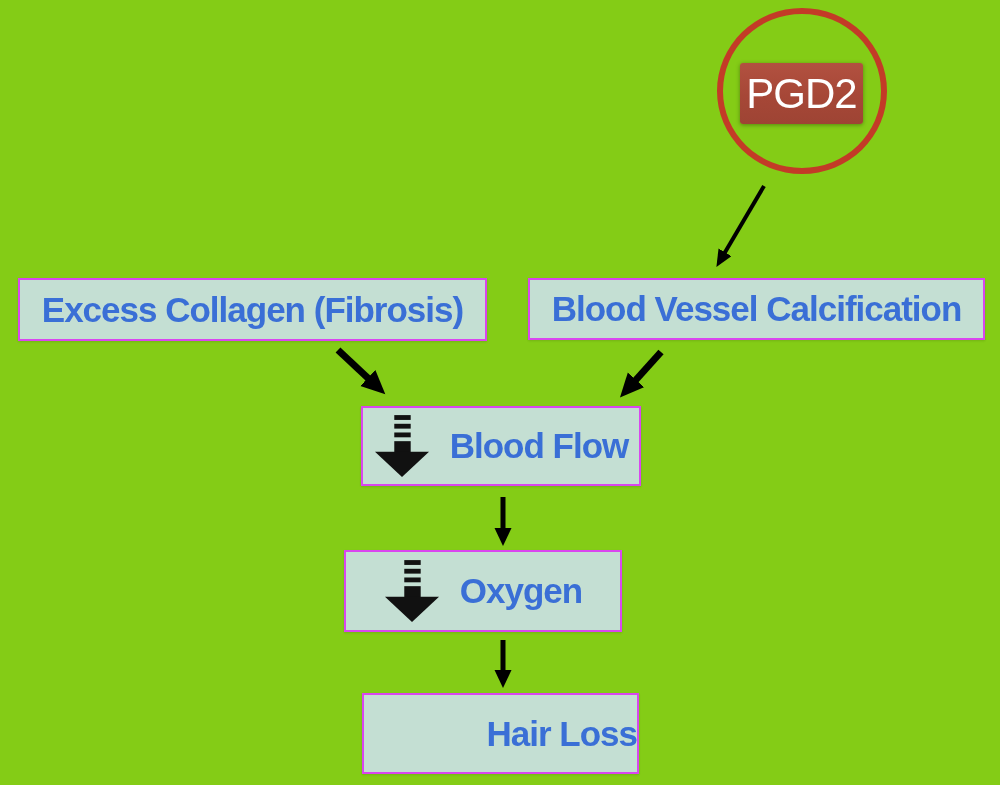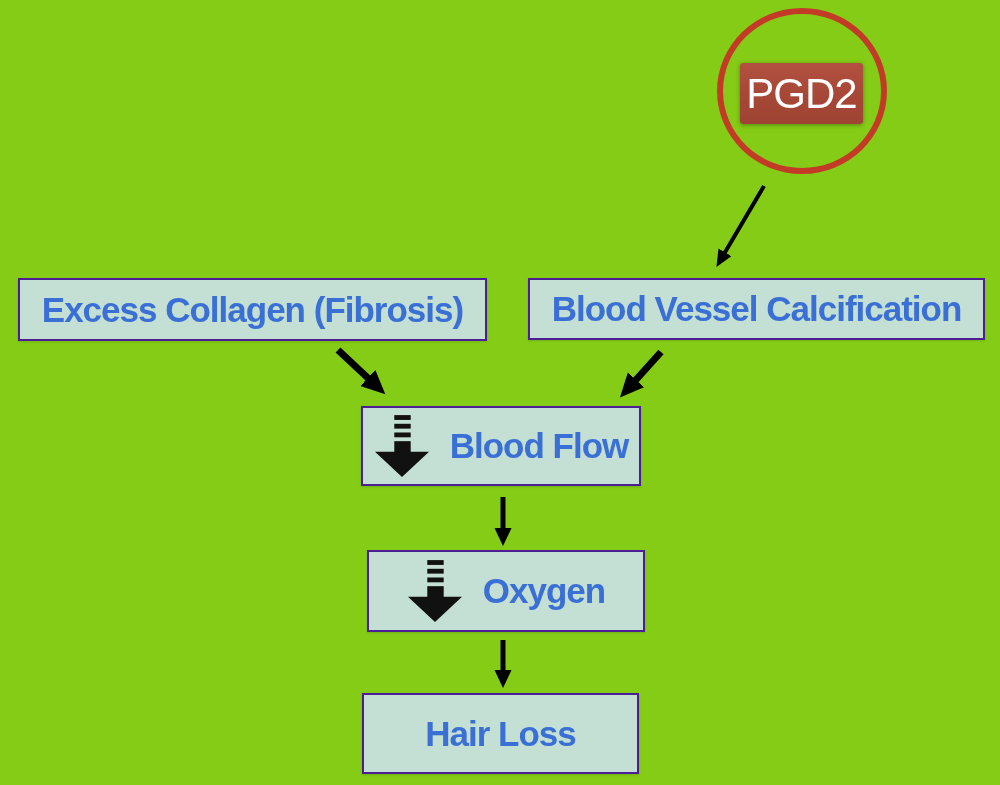--- a/index.html
+++ b/index.html
@@ -13,37 +13,37 @@
     width: 1000px;
     height: 785px;
     background: #84cc16;
     overflow: hidden;
   }
   
   .node {
     position: absolute;
     box-sizing: border-box;
     background: #c4dfd3;
-    border: 2px solid #4c1d95;
+    border: 2px solid #d946ef;
     display: flex;
     align-items: center;
     justify-content: center;
     gap: 20px;
     color: #3a6fd6;
     font-weight: 700;
     font-size: 35px;
     letter-spacing: -1px;
     white-space: nowrap;
     box-shadow: 0 1px 2px rgba(0,0,0,0.12);
   }
   .node-excess        { left: 18px;  top: 278px; width: 469px; height: 63px; }
   .node-bvc           { left: 528px; top: 278px; width: 457px; height: 62px; }
   .node-bloodflow     { left: 361px; top: 406px; width: 280px; height: 80px; }
-  .node-oxygen        { left: 367px; top: 550px; width: 278px; height: 82px; }
-  .node-hairloss      { left: 362px; top: 693px; width: 277px; height: 81px; }
+  .node-oxygen        { left: 344px; top: 550px; width: 278px; height: 82px; }
+  .node-hairloss      { left: 362px; top: 693px; width: 277px; height: 81px; justify-content: flex-end; }
 
   
   .pgd2-circle {
     position: absolute;
     left: 717px; top: 8px;
     width: 170px; height: 166px;
     border: 6px solid #c33b27;
     border-radius: 50%;
     box-sizing: border-box;
     background: transparent;

